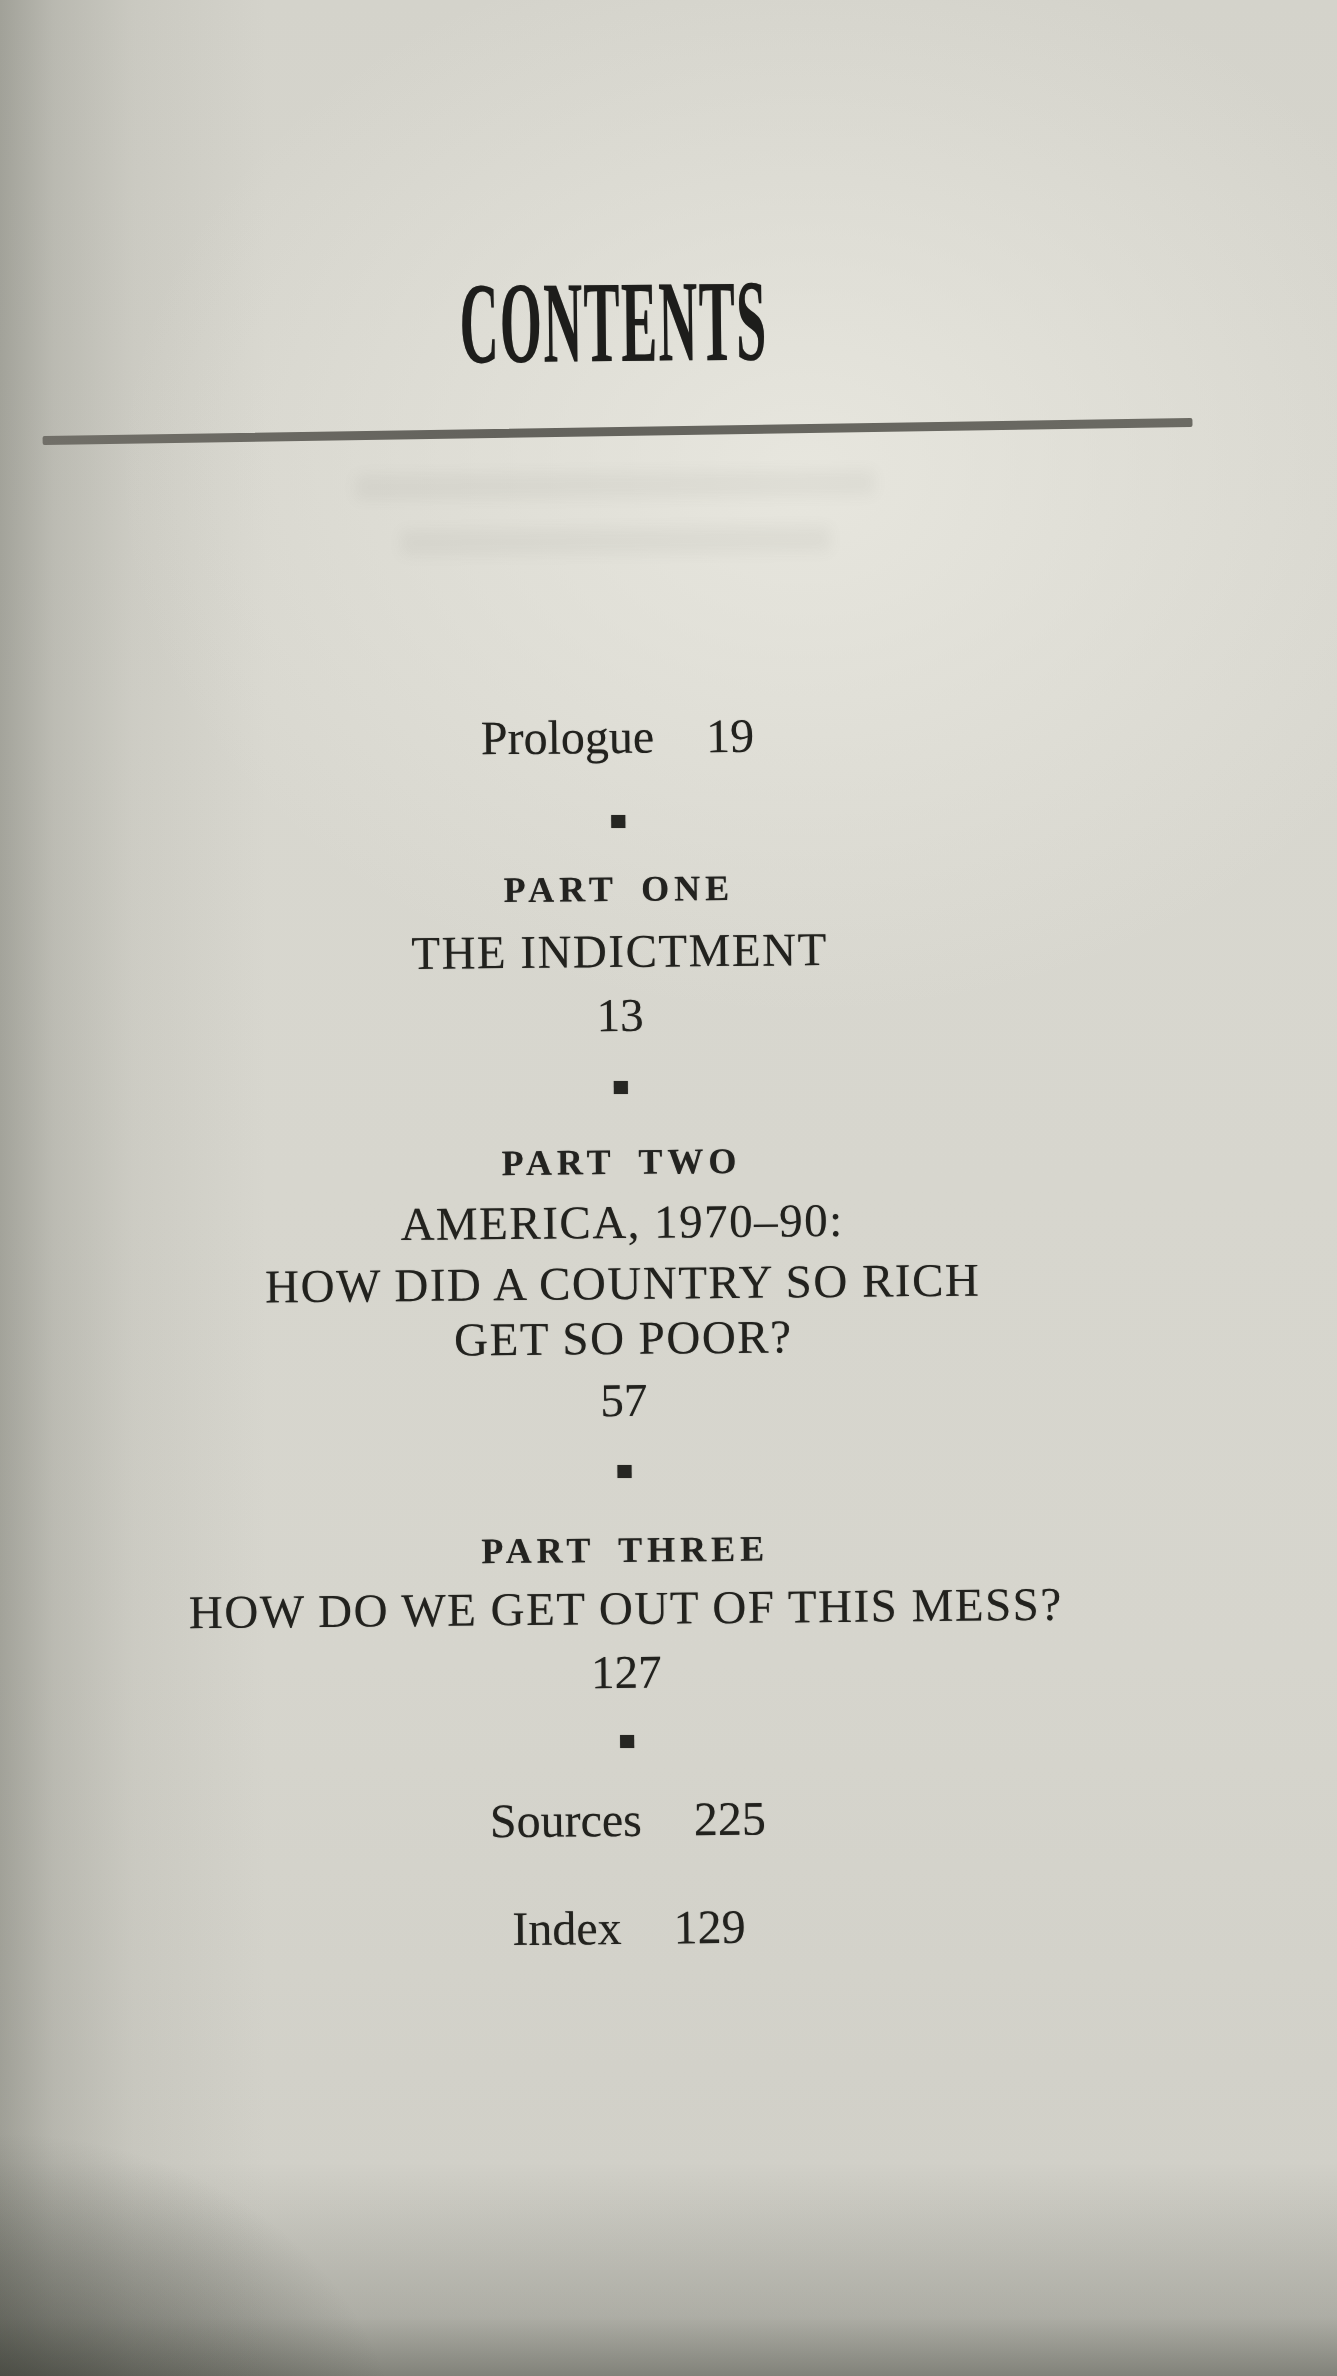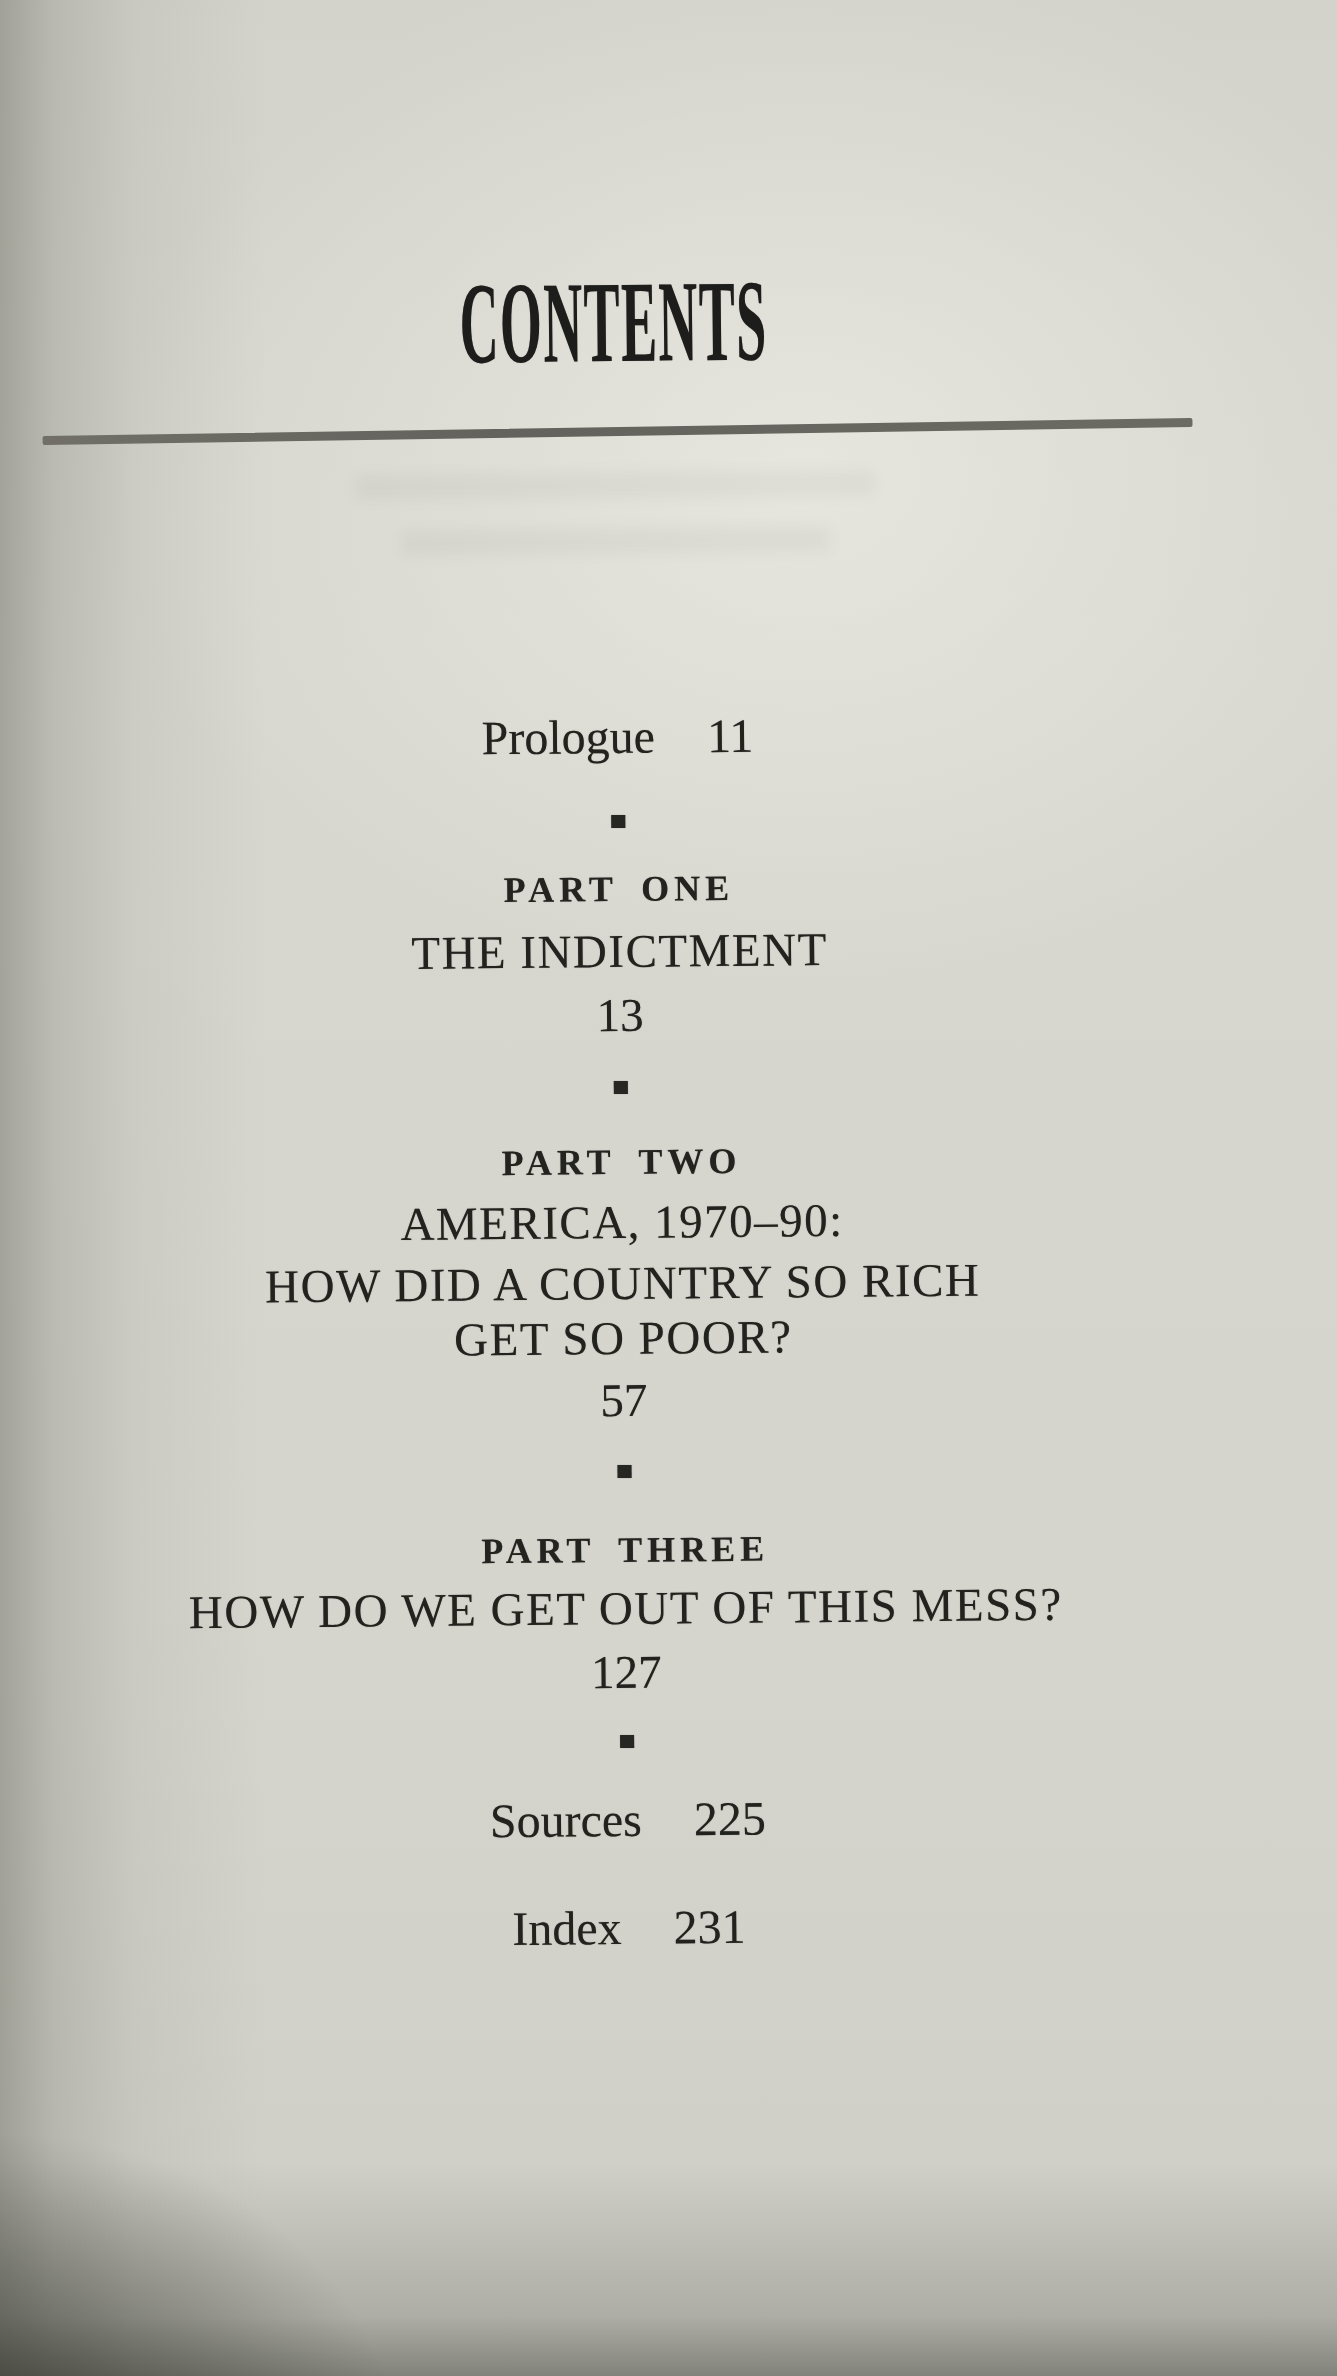--- a/index.html
+++ b/index.html
@@ -73,21 +73,21 @@
   <div class="divider-rule"></div>
 
   <div class="ghost" style="top:472px;">
       <span style="width:520px;"></span>
     </div>
   <div class="ghost" style="top:528px;">
       <span style="width:430px;"></span>
     </div>
 
   <div class="center-line entry-line" style="top:707px;">
-    <span>Prologue</span><span class="pageno">11</span>
+    <span>Prologue</span><span class="pageno">19</span>
   </div>
 
   <div class="sq-bullet" style="top:815px;">
       <i></i>
     </div>
 
   <div class="center-line part-label" style="top:867px;">PART ONE</div>
   <div class="center-line part-title" style="top:922px;">THE INDICTMENT</div>
   <div class="center-line part-page" style="top:986px;">13</div>
 
@@ -111,16 +111,16 @@
 
   <div class="sq-bullet" style="top:1735px;">
       <i></i>
     </div>
 
   <div class="center-line entry-line" style="top:1790px;">
     <span>Sources</span><span class="pageno">225</span>
   </div>
 
   <div class="center-line entry-line" style="top:1898px;">
-    <span>Index</span><span class="pageno">231</span>
+    <span>Index</span><span class="pageno">129</span>
   </div>
 
 </div>
 
 </body></html>

